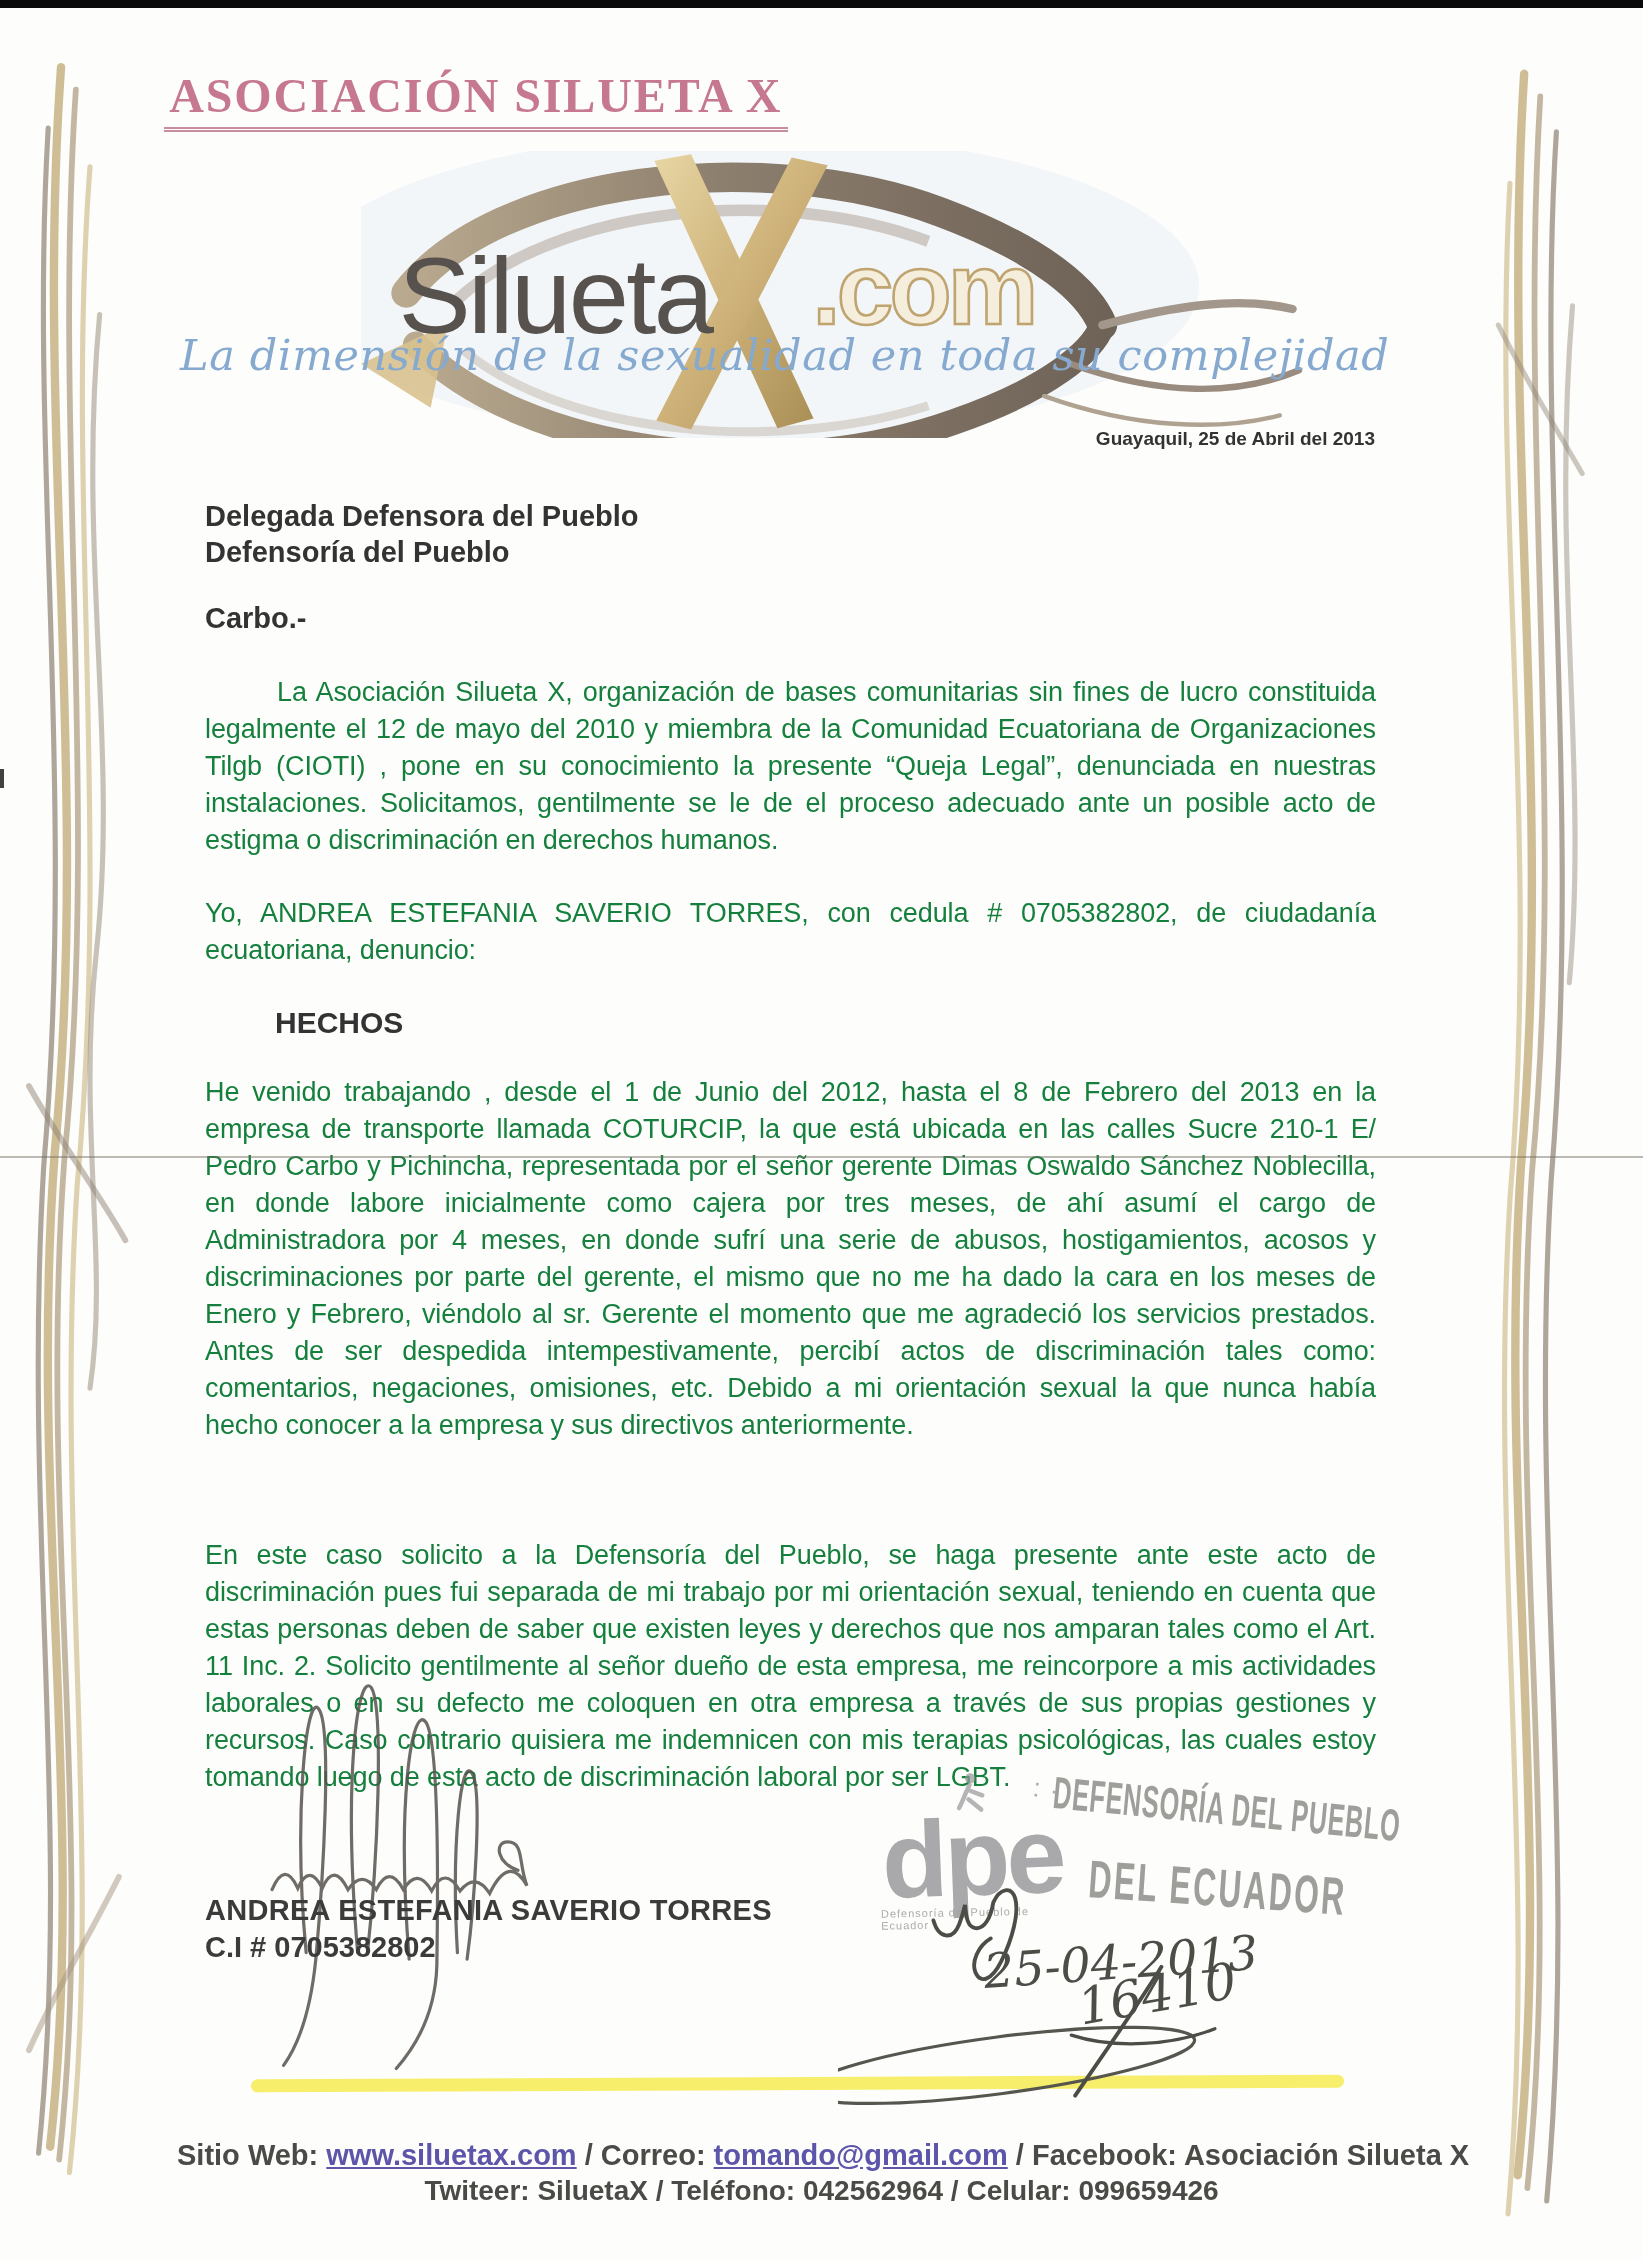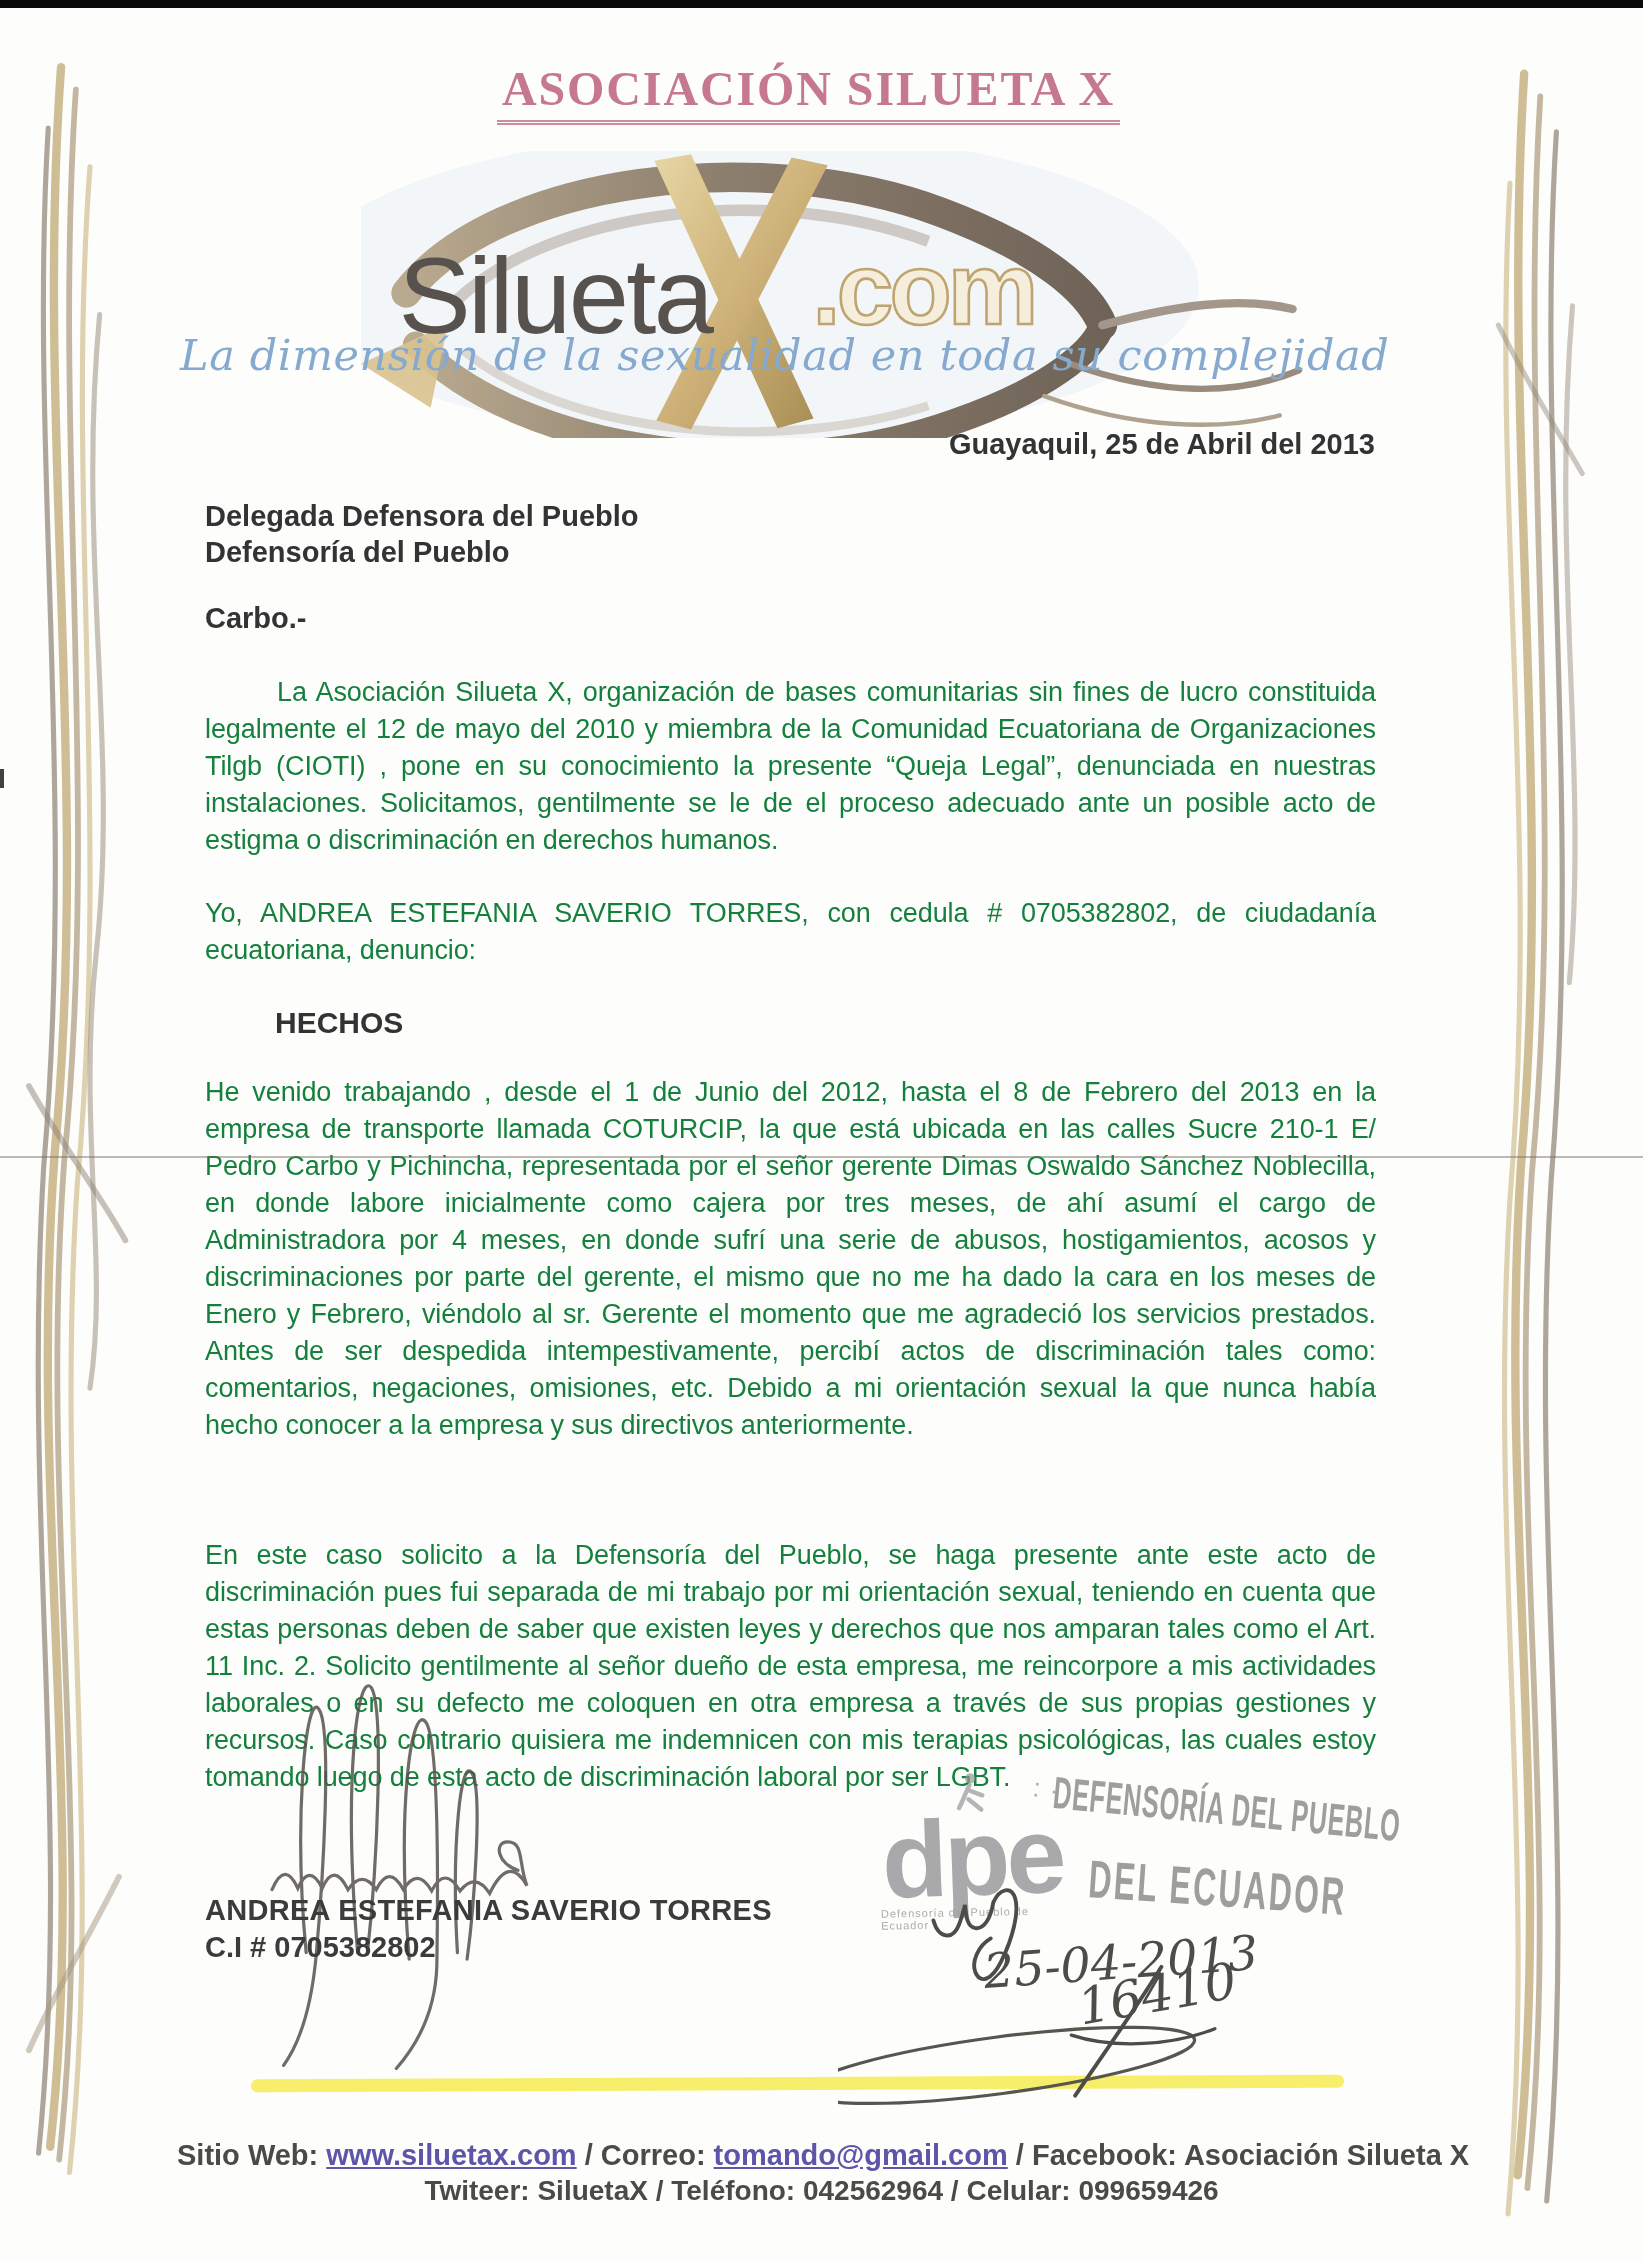--- a/index.html
+++ b/index.html
@@ -10,36 +10,36 @@
   }
   .scan-top-bar{position:absolute;left:0;top:0;width:1644px;height:8.4px;background:#0a0a0a;}
   .scan-left-nub{position:absolute;left:0;top:769px;width:3.9px;height:19.3px;background:#111;opacity:.8;}
   .fold-line{position:absolute;left:0;top:1156px;width:1644px;height:1.9px;background:rgba(110,104,94,.45);}
 
   .edge-svg{position:absolute;pointer-events:none;}
   #left-streaks{left:0;top:35px;}
   #right-streaks{left:1479px;top:48px;}
 
   .org-title{
-    position:absolute;left:164px;top:61px;width:1289px;text-align:center;
+    position:absolute;left:164px;top:68px;width:1289px;
   }
   .org-title span{
     font-family:"Liberation Serif","DejaVu Serif",serif;font-weight:bold;
     font-size:48px;letter-spacing:1.9px;color:#c5788f;
     border-bottom:5.2px double #c98ca0;padding:0 5.2px 5.2px 5.2px;
   }
   #logo-svg{position:absolute;left:361px;top:151px;}
   .tagline{
     position:absolute;left:180px;top:330px;width:1134px;text-align:center;
     font-family:"DejaVu Serif","Liberation Serif",serif;font-style:italic;
     font-size:43px;color:#85a9cf;letter-spacing:0.6px;white-space:nowrap;
   }
   .date-line{
     position:absolute;left:806px;top:428px;width:569px;text-align:right;
-    font-weight:bold;font-size:29px;color:#333;
+    font-weight:bold;font-size:19px;color:#333;
   }
   .recipient{position:absolute;left:205px;top:498px;font-weight:bold;font-size:29px;line-height:36px;color:#333;}
   .city-line{position:absolute;left:205px;top:602px;font-weight:bold;font-size:29px;color:#333;}
 
   .body-par{
     position:absolute;left:205px;width:1171px;text-align:justify;
     font-size:27px;line-height:37px;letter-spacing:-0.1px;color:#15803d;margin:0;
   }
   #par-intro{top:674px;text-indent:72px;}
   #par-declaration{top:895px;}

